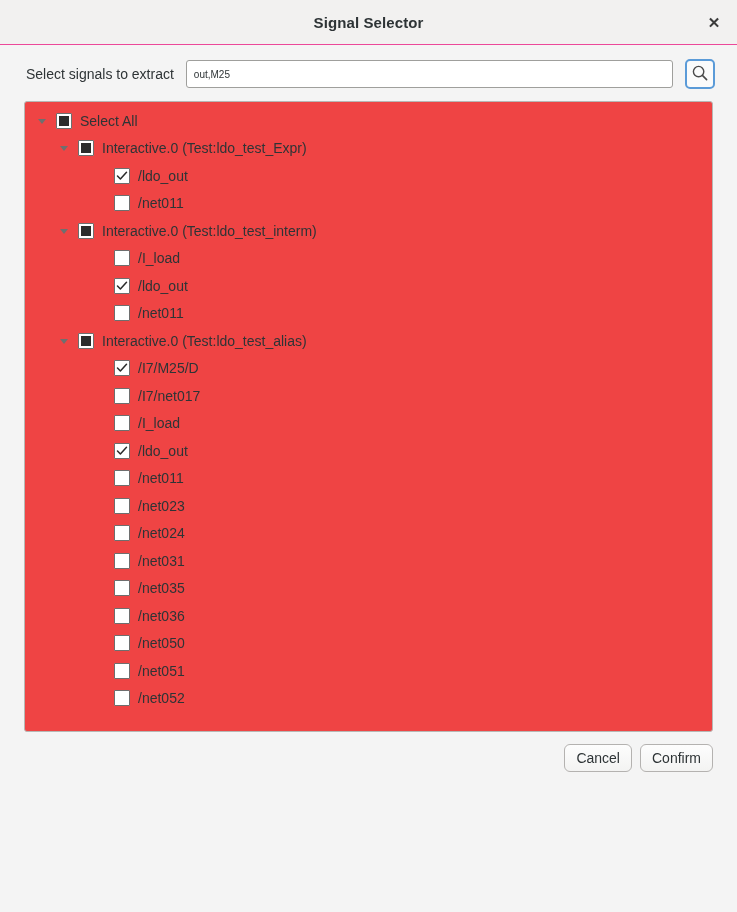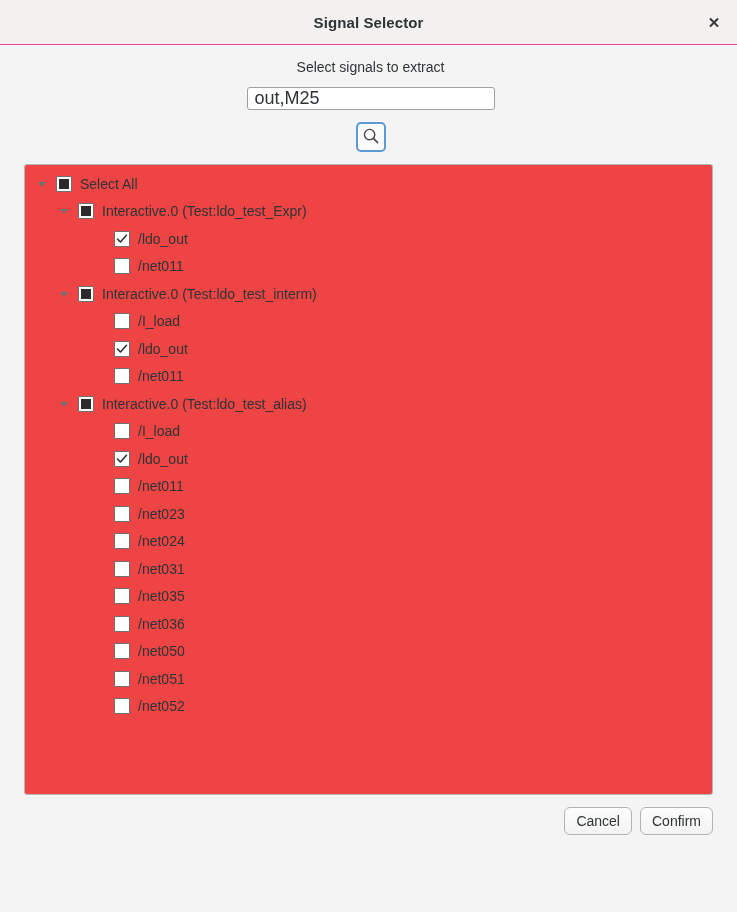--- a/index.html
+++ b/index.html
@@ -49,37 +49,36 @@
     border-radius: 4px;
     line-height: 1;
   }
 
   
   .search-row {
     display: flex;
     align-items: center;
     padding: 14px 22px 0 26px;
     gap: 12px;
-    flex-direction: column;
   }
   .search-label {
     font-size: 14px;
     color: #2e3436;
     white-space: nowrap;
   }
   .search-input {
     flex: 1;
     height: 28px;
     box-sizing: border-box;
     border: 1px solid #9f9f9c;
     border-radius: 3px;
     background: #ffffff;
     padding: 0 7px;
     font-family: "Liberation Sans", sans-serif;
-    font-size: 18px;
+    font-size: 10px;
     color: #2e3436;
     outline: none;
   }
   .search-btn {
     width: 30px;
     height: 30px;
     box-sizing: border-box;
     border: 2px solid #5b9bd8;
     border-radius: 5px;
     background: #fbfbfb;
@@ -269,20 +268,34 @@
           <path d="M1 3 L9 3 L5 8 Z" fill="#6f6f6f"></path>
         </svg>
       </span>
       <span class="cbox">
         <span class="fill"></span>
       </span>
       <span class="tree-label">Interactive.0 (Test:ldo_test_alias)</span>
     </div>
     <div class="tree-row lvl2">
       <span class="twisty-spacer"></span>
+      <span class="cbox">
+        <svg width="12" height="12" viewBox="0 0 12 12">
+          <path d="M1.5 6 L4.4 9 L10.5 2.2" fill="none" stroke="#2b2b2b" stroke-width="1.5" stroke-linecap="round" stroke-linejoin="round"></path>
+        </svg>
+      </span>
+      <span class="tree-label">/I7/M25/D</span>
+    </div>
+    <div class="tree-row lvl2">
+      <span class="twisty-spacer"></span>
+      <span class="cbox"></span>
+      <span class="tree-label">/I7/net017</span>
+    </div>
+    <div class="tree-row lvl2">
+      <span class="twisty-spacer"></span>
       <span class="cbox"></span>
       <span class="tree-label">/I_load</span>
     </div>
     <div class="tree-row lvl2">
       <span class="twisty-spacer"></span>
       <span class="cbox">
         <svg width="12" height="12" viewBox="0 0 12 12">
           <path d="M1.5 6 L4.4 9 L10.5 2.2" fill="none" stroke="#2b2b2b" stroke-width="1.5" stroke-linecap="round" stroke-linejoin="round"></path>
         </svg>
       </span>

